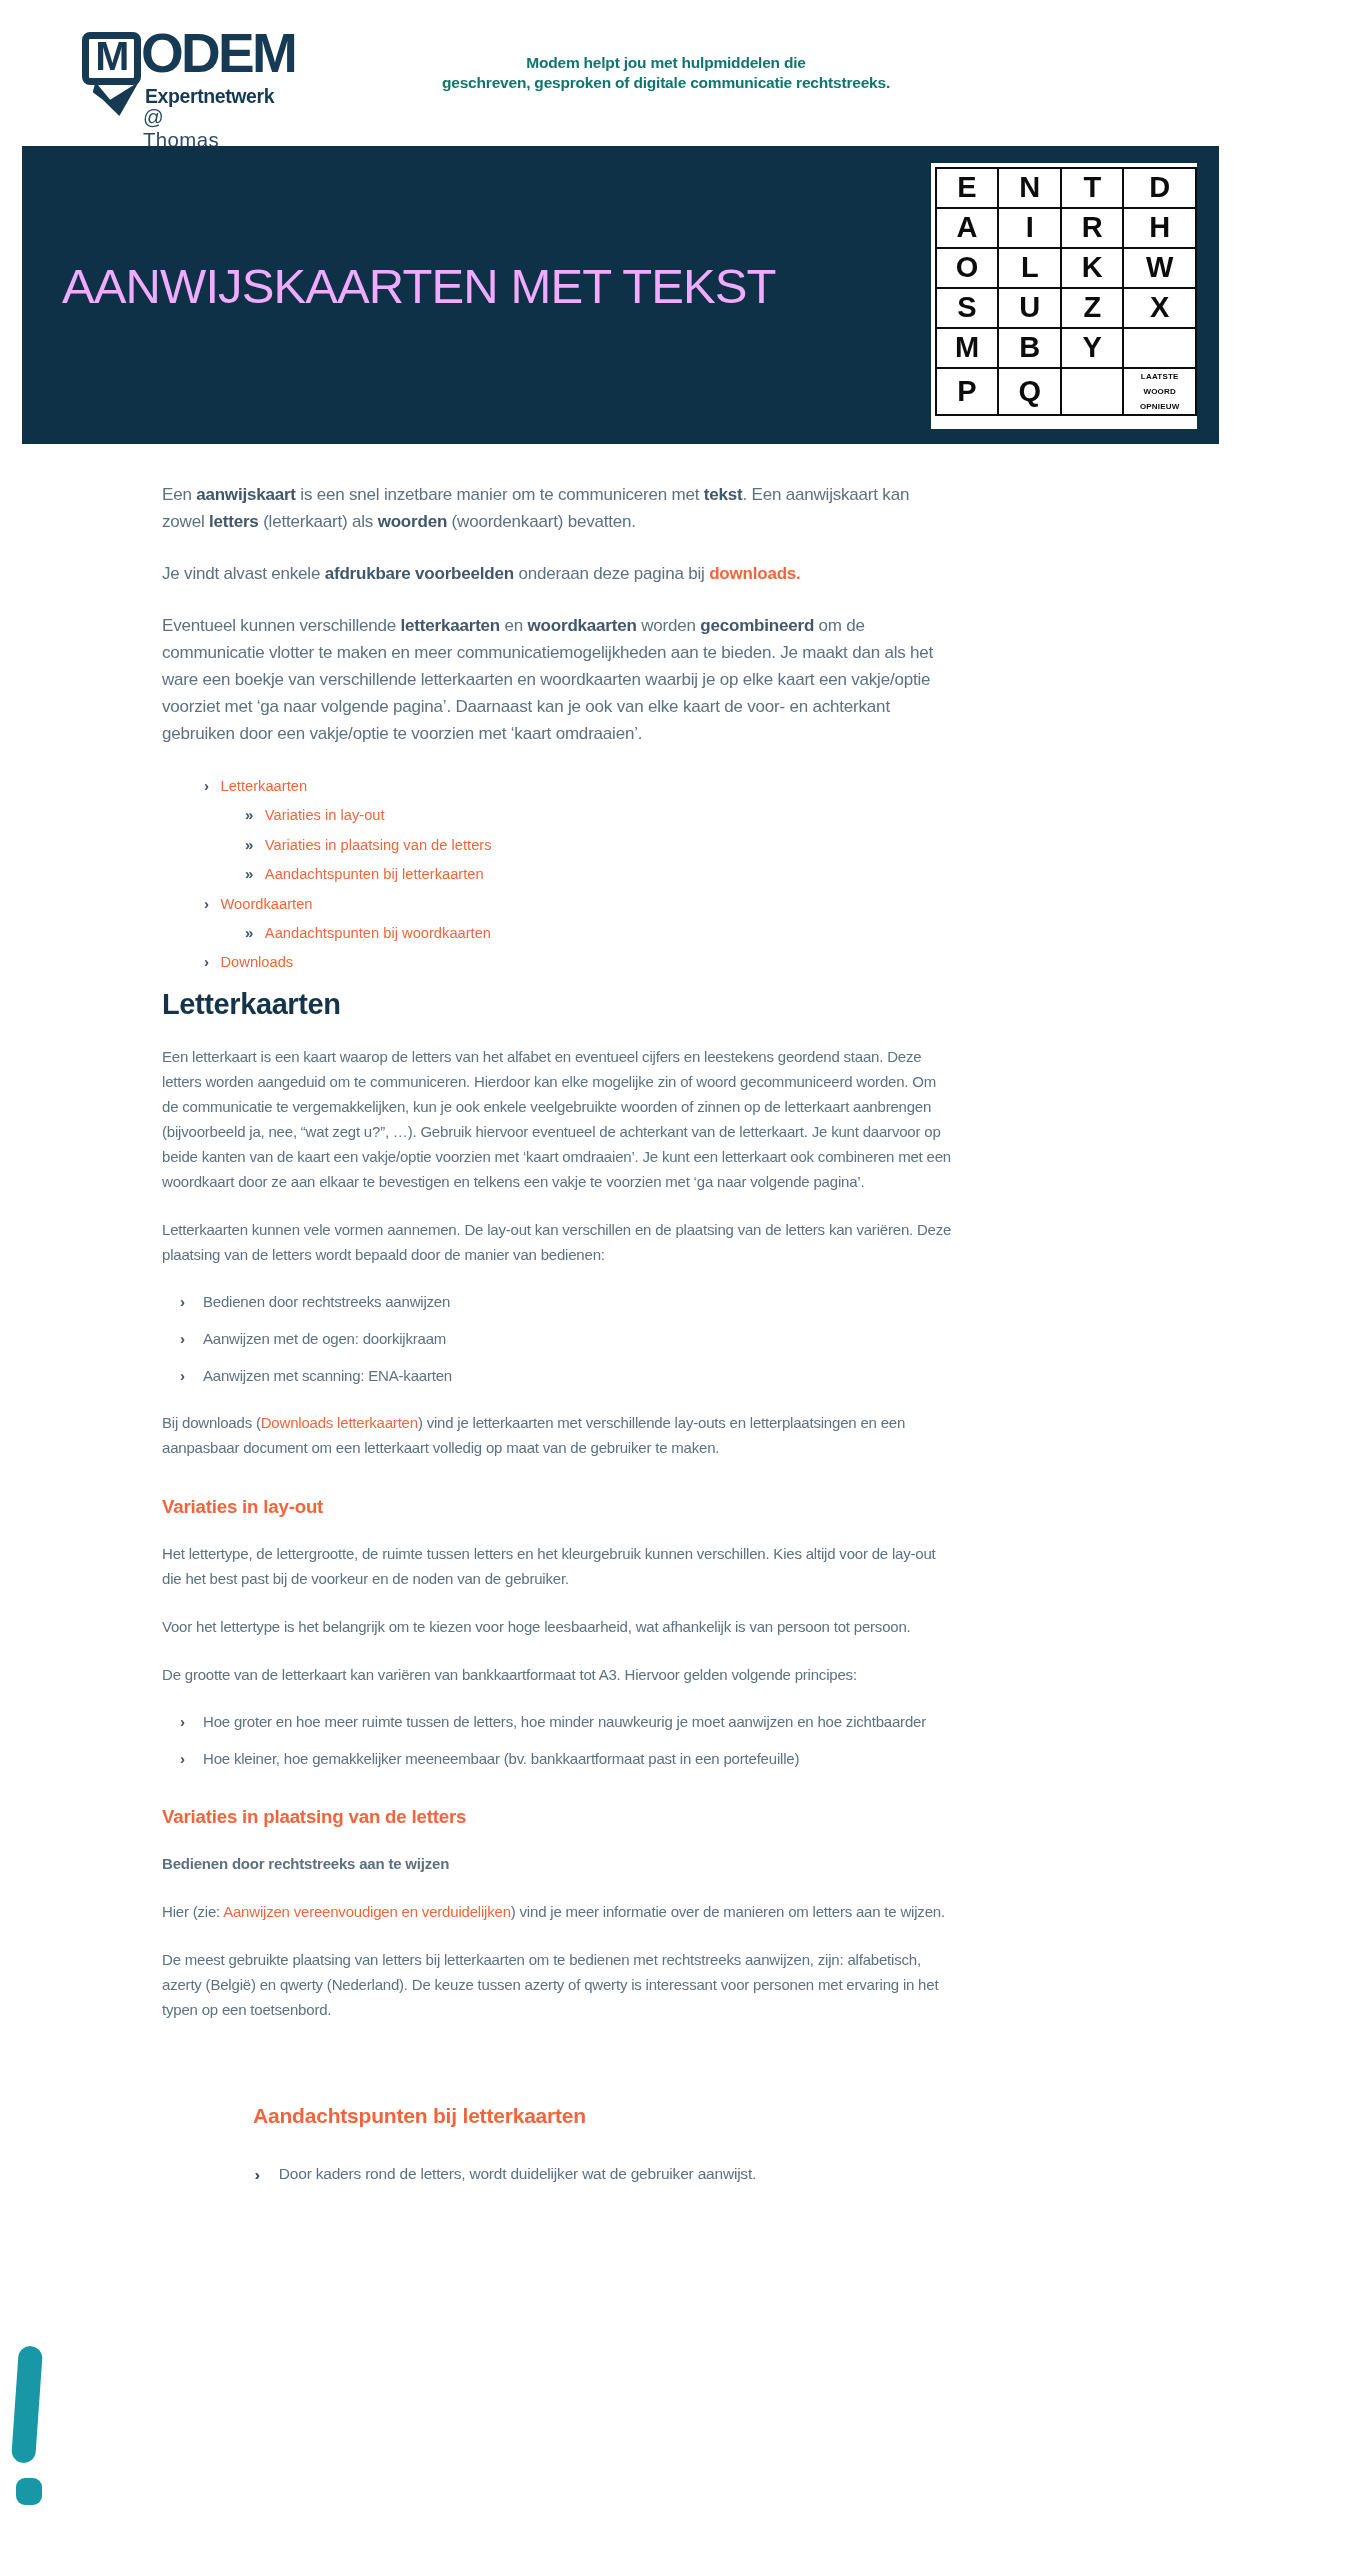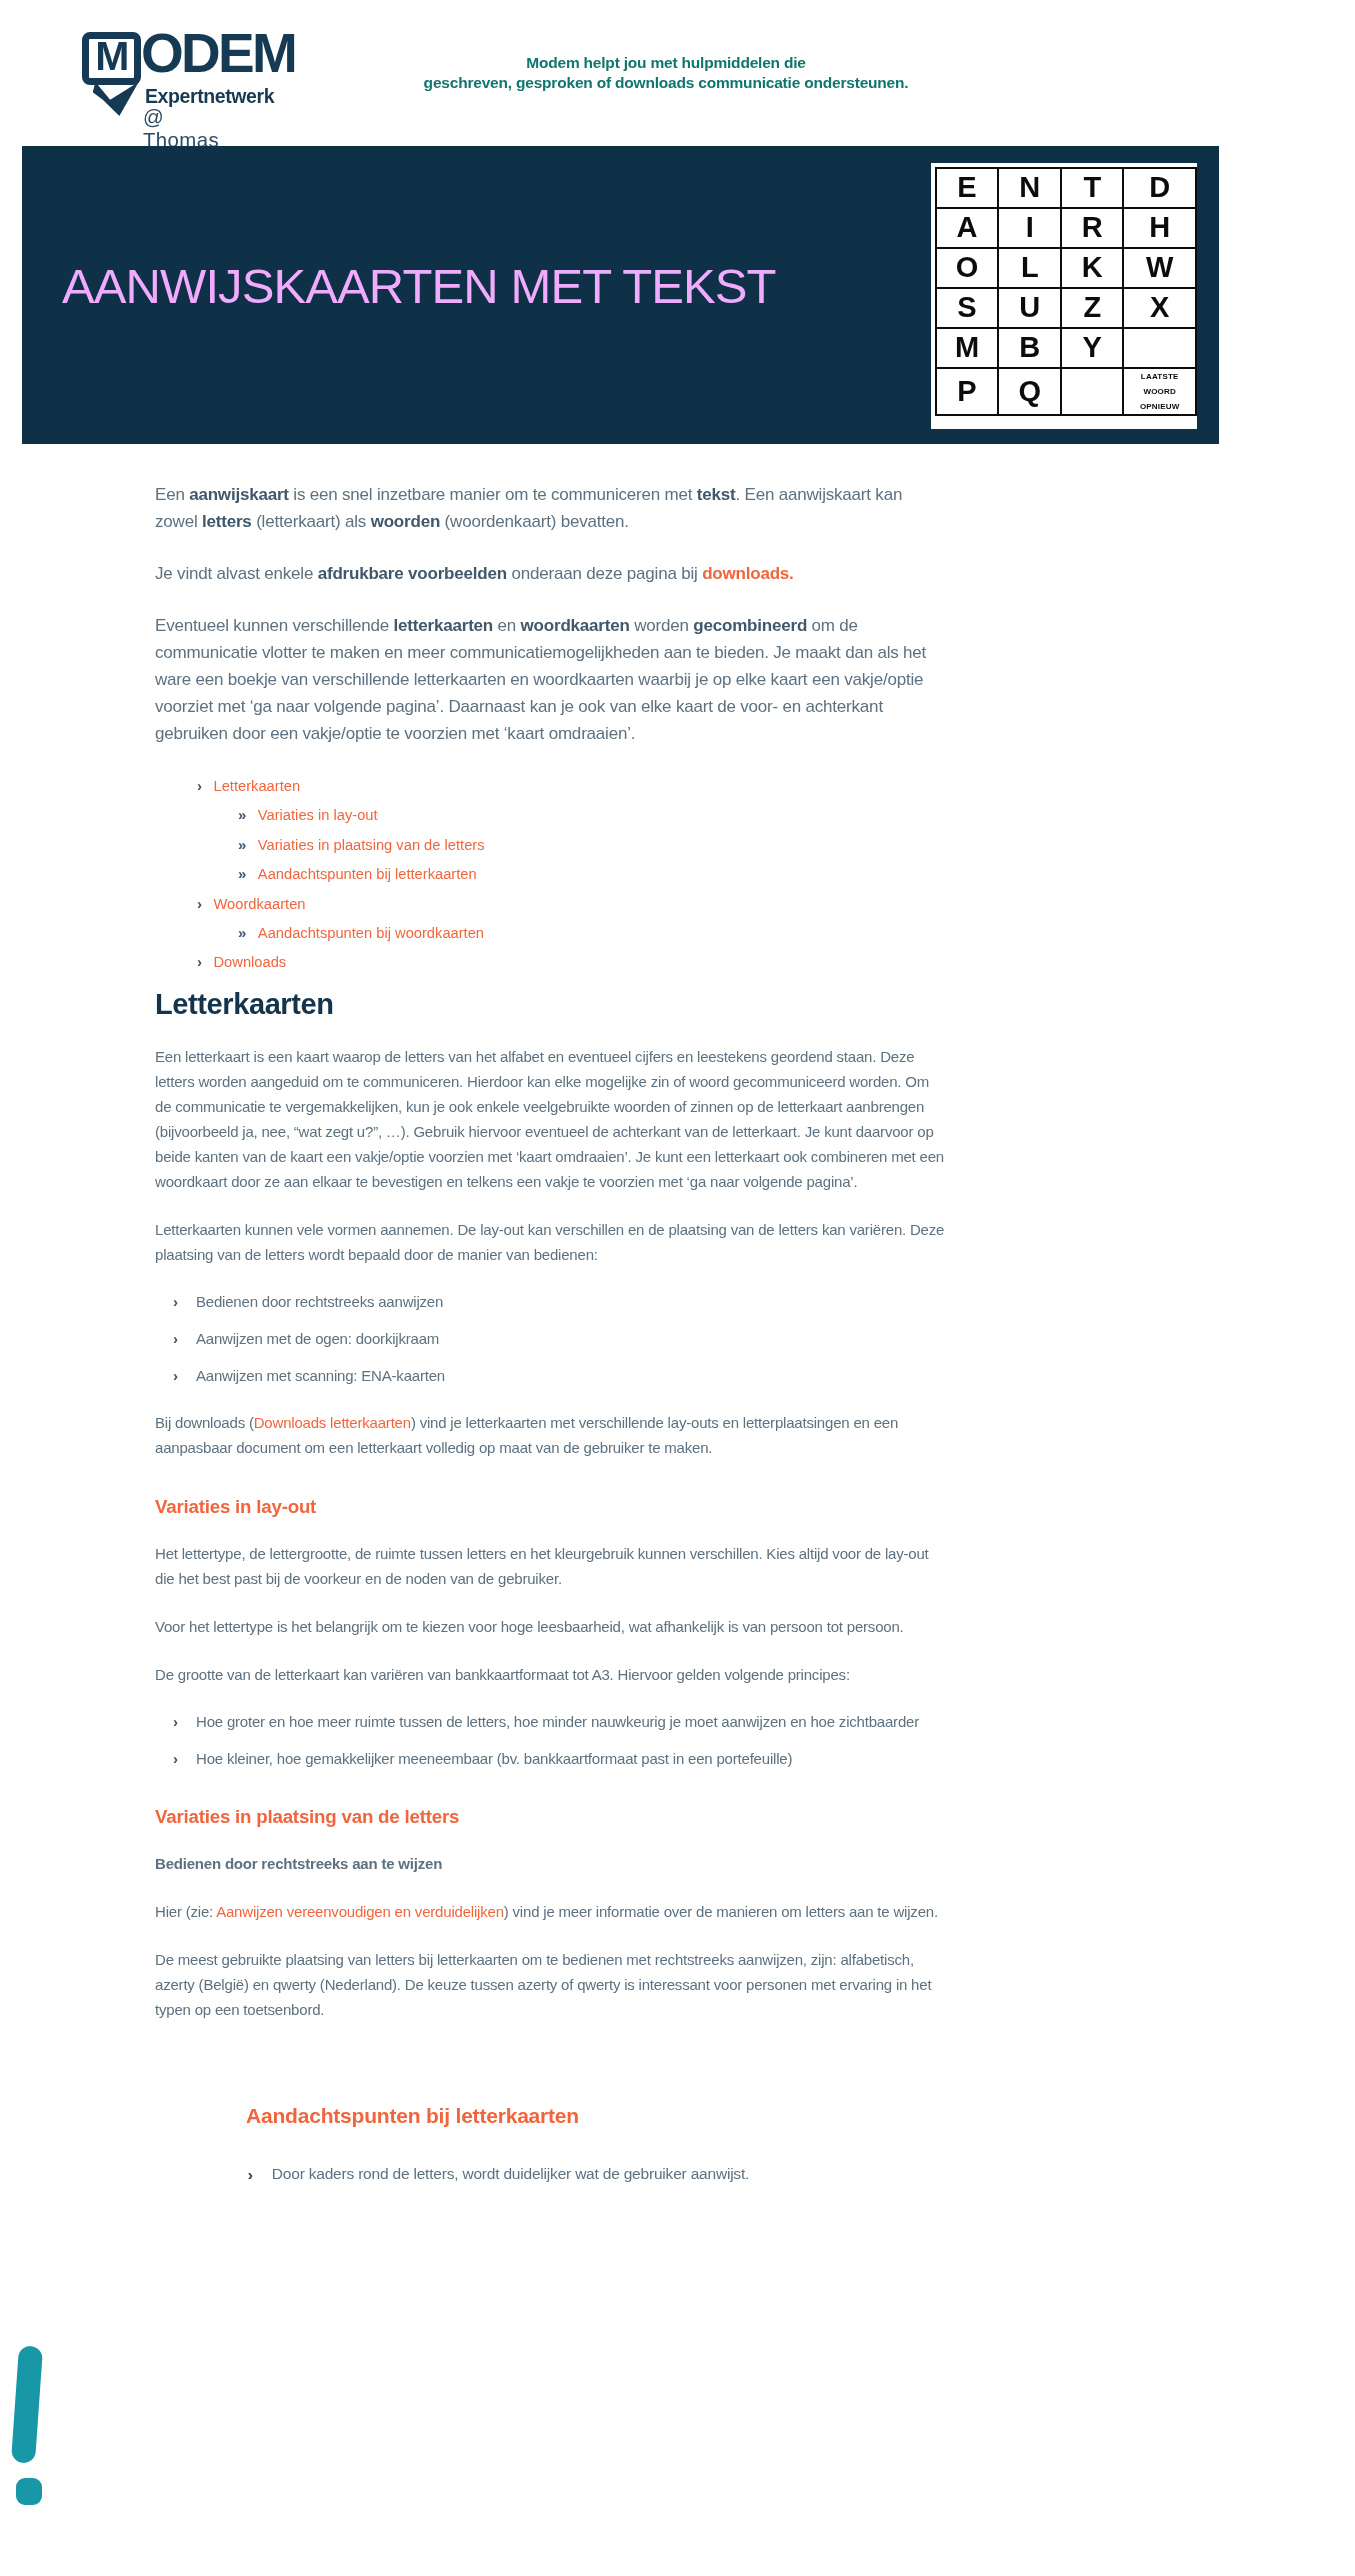--- a/index.html
+++ b/index.html
@@ -39,21 +39,21 @@
   .grid-card { position:absolute; left:909px; top:17px; width:266px; height:266px; background:#ffffff; overflow:hidden; }
   .letter-grid { border-collapse:collapse; margin:3.6px 0 0 3.6px; }
   .letter-grid td {
     width:68px; height:38px; border:2.7px solid #0c0c0c; padding:0;
     text-align:center; vertical-align:middle;
     font-size:29px; font-weight:bold; color:#0c0c0c; font-family:"Liberation Sans",sans-serif;
   }
   .letter-grid td.small-cell { font-size:8px; line-height:15px; letter-spacing:0.2px; padding:0 3.6px; }
 
   
-  .content { position:absolute; left:155px; top:481px; width:791px; }
+  .content { position:absolute; left:162px; top:481px; width:791px; }
   .intro p { font-size:17px; line-height:27px; margin:0 0 25px 0; letter-spacing:-0.2px; color:#5D7180; }
   .seg-b { font-weight:bold; color:#41586C; }
   .seg-a { color:#F2653C; cursor:pointer; }
 
   ul.toc { list-style:none; margin:30px 0 0 0; padding:0 0 0 42px; font-size:14.7px; }
   ul.toc li { margin-bottom:10.7px; line-height:18.7px; }
   ul.toc li.lvl1 { margin-top:3.6px; }
   ul.toc li.lvl2 { margin-left:41px; }
   .toc .marker { color:#3E556A; margin-right:11.5px; font-size:15px; font-weight:bold; }
   .toc-link { color:#F2653C; cursor:pointer; }
@@ -92,21 +92,21 @@
     <div class="logo-bubble">
       <span class="logo-bubble-m">M</span>
     </div>
     <div class="logo-tail"></div>
     <div class="logo-wordmark">ODEM</div>
     <div class="logo-sub1">Expertnetwerk</div>
     <div class="logo-sub2">@ Thomas More</div>
   </div>
   <div class="tagline">
     <div>Modem helpt jou met hulpmiddelen die</div>
-    <div>geschreven, gesproken of downloads communicatie ondersteunen.</div>
+    <div>geschreven, gesproken of digitale communicatie rechtstreeks.</div>
   </div>
 </header>
 
 <section class="hero">
   <h1 class="hero-title">AANWIJSKAARTEN MET TEKST</h1>
   <div class="grid-card">
     <table class="letter-grid">
       <tbody>
           <tr>
         <td>E</td>

